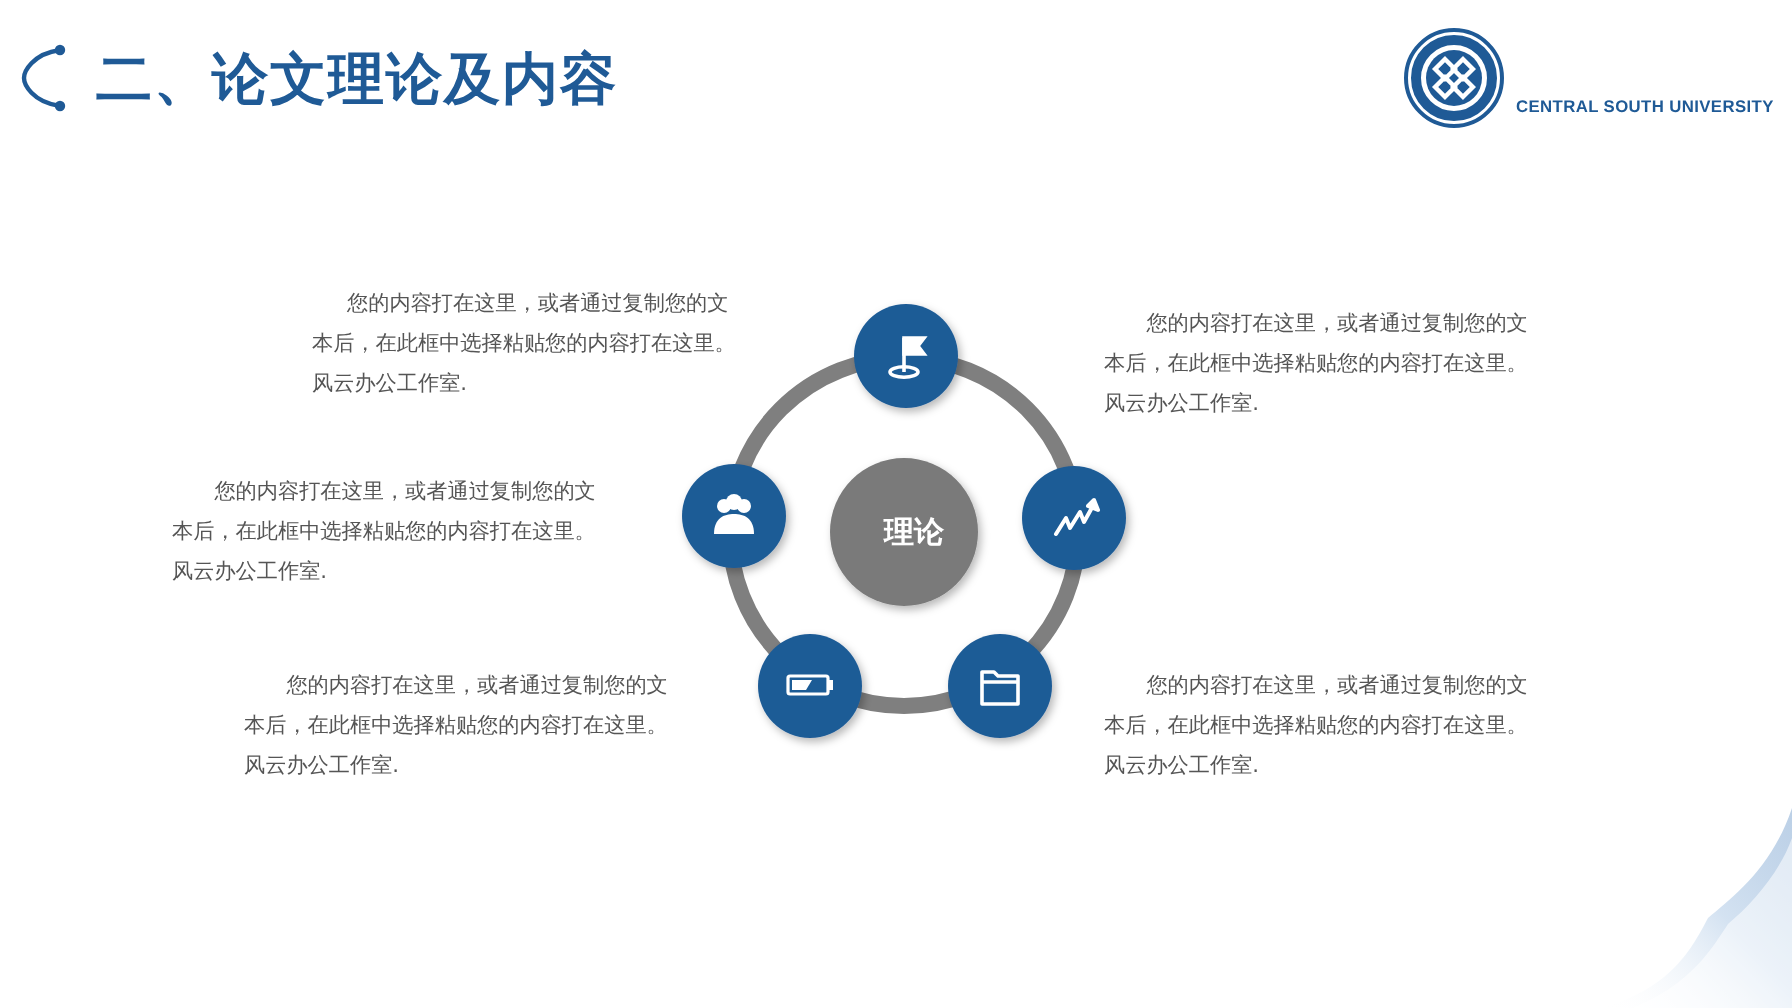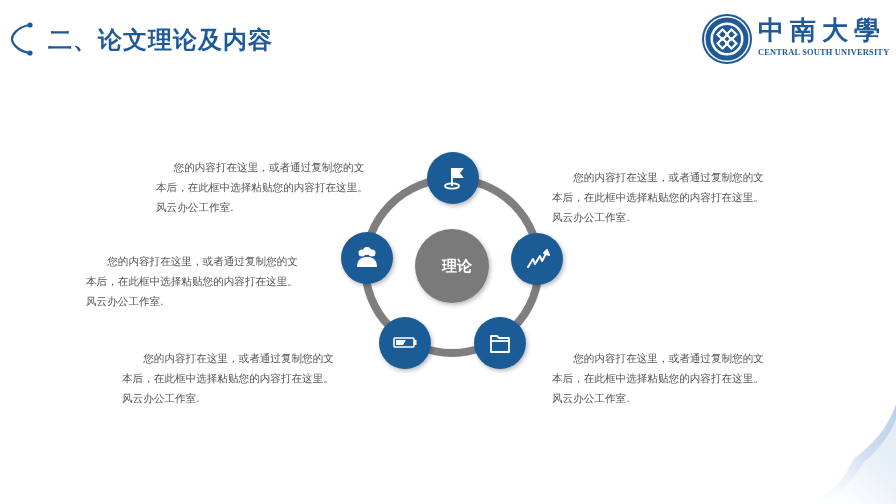--- a/index.html
+++ b/index.html
@@ -1,23 +1,23 @@
 <!DOCTYPE html>
 <html><head>
 <meta charset="utf-8">
 <style>
   html, body { margin:0; padding:0; }
   body { width:896px; height:504px; position:relative; overflow:hidden; background:#ffffff; font-family:"DejaVu Sans", sans-serif; }
   .header-bracket { position:absolute; left:8px; top:22px; width:30px; height:34px; }
-  .page-title { position:absolute; left:48px; top:20px; font-size:24px; font-weight:bold; color:#1f5a96; letter-spacing:1px; line-height:40px; white-space:nowrap; }
+  .page-title { position:absolute; left:48px; top:20px; font-size:28px; font-weight:bold; color:#1f5a96; letter-spacing:1px; line-height:40px; white-space:nowrap; }
   .logo { position:absolute; left:700px; top:10px; width:190px; height:56px; }
   .logo-emblem { position:absolute; left:2px; top:4px; width:50px; height:50px; }
   .logo-cn { position:absolute; left:58px; top:4px; font-family:"DejaVu Serif", serif; font-size:26px; font-weight:bold; color:#1f5a96; letter-spacing:6px; line-height:32px; white-space:nowrap; }
-  .logo-en { position:absolute; left:58px; top:38px; font-family:Liberation Serif, serif; font-size:8.4px; font-weight:bold; color:#1f5a96; letter-spacing:0.2px; white-space:nowrap; }
-  .textblock { position:absolute; font-size:10.6px; line-height:20px; color:#555555; width:240px;margin-top:15px; }
+  .logo-en { position:absolute; left:58px; top:38px; font-family:Liberation Sans, sans-serif; font-size:8.4px; font-weight:bold; color:#1f5a96; letter-spacing:0.2px; white-space:nowrap; }
+  .textblock { position:absolute; font-size:10.6px; line-height:20px; color:#555555; width:240px; }
   .textblock p { margin:0; text-indent:2em; }
   .diagram { position:absolute; left:0; top:0; width:896px; height:504px; }
   .center-label { position:absolute; left:415px; top:252px; width:84px; text-align:center; font-size:15px; font-weight:bold; color:#ffffff; line-height:28px; }
   .curl { position:absolute; right:0; bottom:0; width:200px; height:130px; }
 </style>
 </head>
 <body>
 
 <svg class="header-bracket" viewBox="0 0 30 34">
   <path d="M22 3 C8 5, 4 14, 4 17 C4 20, 8 29, 22 31" fill="none" stroke="#1f5a96" stroke-width="2.2"></path>
@@ -31,21 +31,20 @@
     <circle cx="25" cy="25" r="24" fill="#ffffff" stroke="#1f5a96" stroke-width="2"></circle>
     <circle cx="25" cy="25" r="19" fill="none" stroke="#1f5a96" stroke-width="5"></circle>
     <circle cx="25" cy="25" r="14" fill="#1f5a96"></circle>
     <g fill="none" stroke="#ffffff" stroke-width="2.2">
       <rect x="17" y="17" width="7" height="7" transform="rotate(45 20.5 20.5)"></rect>
       <rect x="26" y="17" width="7" height="7" transform="rotate(45 29.5 20.5)"></rect>
       <rect x="17" y="26" width="7" height="7" transform="rotate(45 20.5 29.5)"></rect>
       <rect x="26" y="26" width="7" height="7" transform="rotate(45 29.5 29.5)"></rect>
     </g>
   </svg>
-  <div class="logo-cn">中南大學</div>
   <div class="logo-en">CENTRAL SOUTH UNIVERSITY</div>
 </div>
 
 <svg class="diagram" viewBox="0 0 896 504">
   <defs>
     <filter id="sh" x="-30%" y="-30%" width="160%" height="160%">
       <feDropShadow dx="1.5" dy="2" stdDeviation="2" flood-color="#000" flood-opacity="0.28"></feDropShadow>
     </filter>
   </defs>
   <circle cx="452" cy="266" r="87" fill="none" stroke="#7f7f7f" stroke-width="8"></circle>

